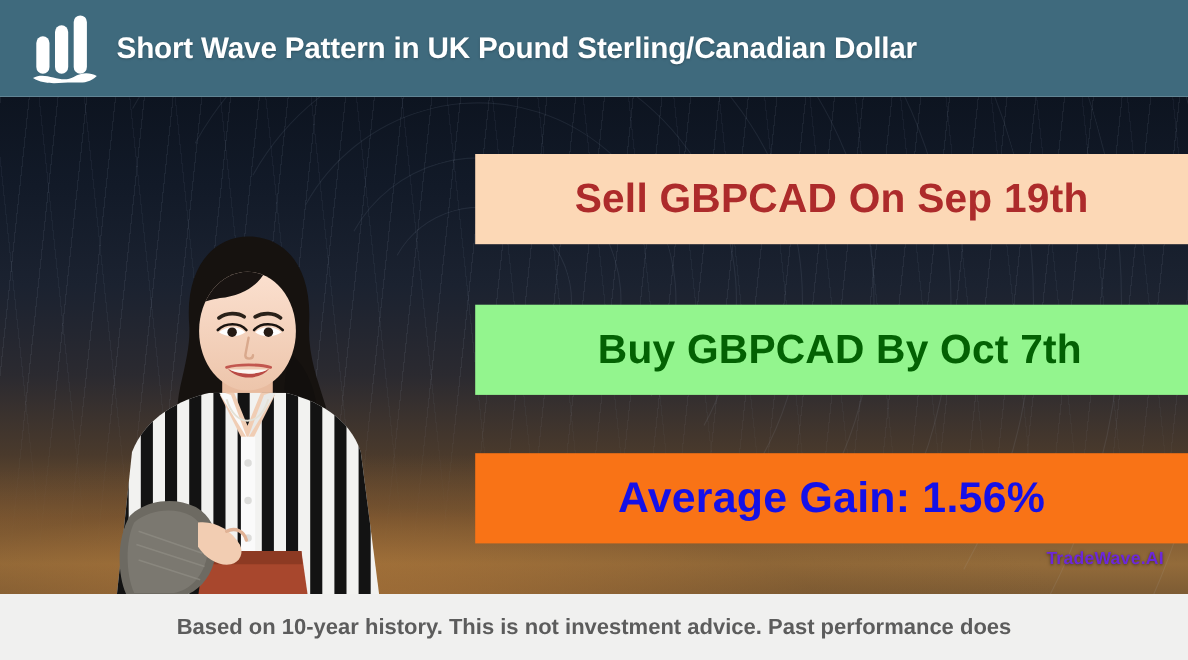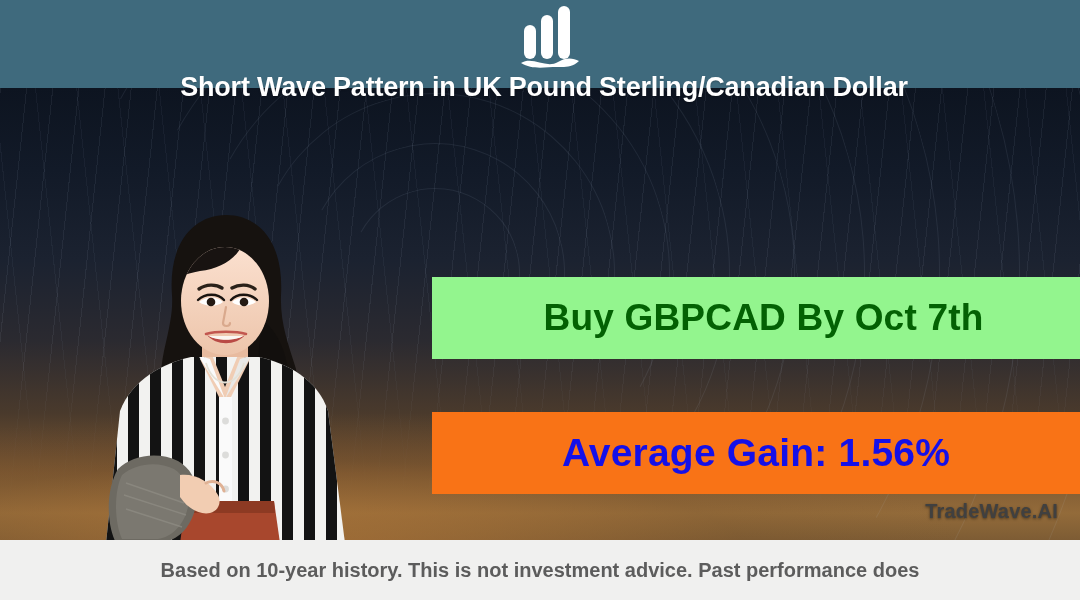--- a/index.html
+++ b/index.html
@@ -10,21 +10,21 @@
     background:#ffffff;
   }
   #card {
     position:relative; width:1080px; height:600px; overflow:hidden;
   }
 
   
   #header {
     position:absolute; left:0; top:0; width:1080px; height:88px;
     background:#3f6a7d;
-    display:flex; align-items:center; z-index:40;flex-direction:column;
+    display:flex; align-items:center; z-index:40;
   }
   #logo-wrap {
     width:76px; height:72px; margin-left:22px;
     display:flex; align-items:center; justify-content:center;
     flex:0 0 auto;
   }
   #logo-svg { display:block; }
   #header-title {
     color:#ffffff; font-size:27px; font-weight:bold;
     letter-spacing:-0.2px; white-space:nowrap;
@@ -97,21 +97,21 @@
   #banner-sell { top:140px; background:#fcd8b6; }
   #banner-sell span { color:#ad2b2b; }
   #banner-buy  { top:277px; background:#93f58e; }
   #banner-buy  span { color:#036103;margin-left:15px; }
   #banner-gain { top:412px; background:#f97316; }
   #banner-gain span { color:#1510e8; font-size:39px; }
 
   
   #watermark {
     position:absolute; right:22px; top:500px;
-    font-size:20px; font-weight:bold; color:#404040;
+    font-size:16px; font-weight:bold; color:#6d28d9;
     letter-spacing:.2px; z-index:30;
     text-shadow:0 1px 3px rgba(0,0,0,.5);
   }
 
   
   #disclaimer {
     position:absolute; left:0; top:540px; width:1080px; height:60px;
     background:#f0f0ef; z-index:40;
     display:flex; flex-direction:column; align-items:center; justify-content:center;
     padding:0 8px;
@@ -250,20 +250,23 @@
       <path d="M62 292 C76 280, 98 278, 114 286 C126 294, 132 308, 128 324
                C124 342, 112 354, 98 356 L62 356 C54 338, 54 308, 62 292 Z" fill="#7b7870"></path>
       <path d="M66 300 L124 320 M64 312 L126 332 M66 326 L122 344" stroke="#908d85" stroke-width="1.4" fill="none" opacity=".7"></path>
 
       <path d="M120 292 C134 290, 150 298, 158 312 C162 320, 158 328, 150 330
                C140 332, 128 326, 120 314 Z" fill="#f2cdb2"></path>
       <path d="M146 300 C154 296, 162 300, 164 308" stroke="#e0b295" stroke-width="3" fill="none" stroke-linecap="round"></path>
     </svg>
   </div>
 
+  <div class="banner" id="banner-sell">
+    <span>Sell GBPCAD On Sep 19th</span>
+  </div>
   <div class="banner" id="banner-buy">
     <span>Buy GBPCAD By Oct 7th</span>
   </div>
   <div class="banner" id="banner-gain">
     <span>Average Gain: 1.56%</span>
   </div>
 
   <div id="watermark">TradeWave.AI</div>
 
   <div id="disclaimer">

